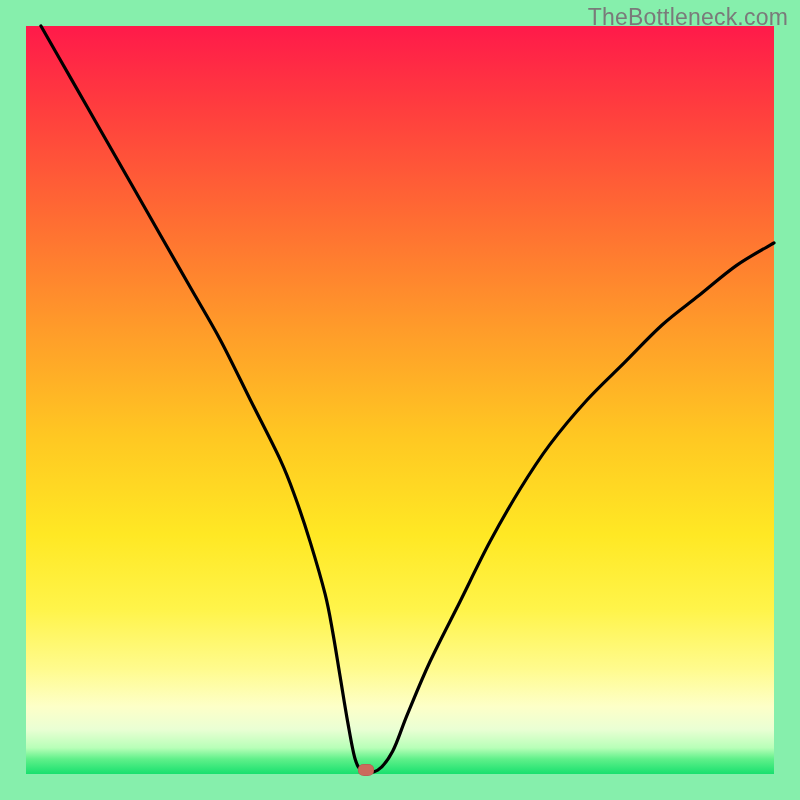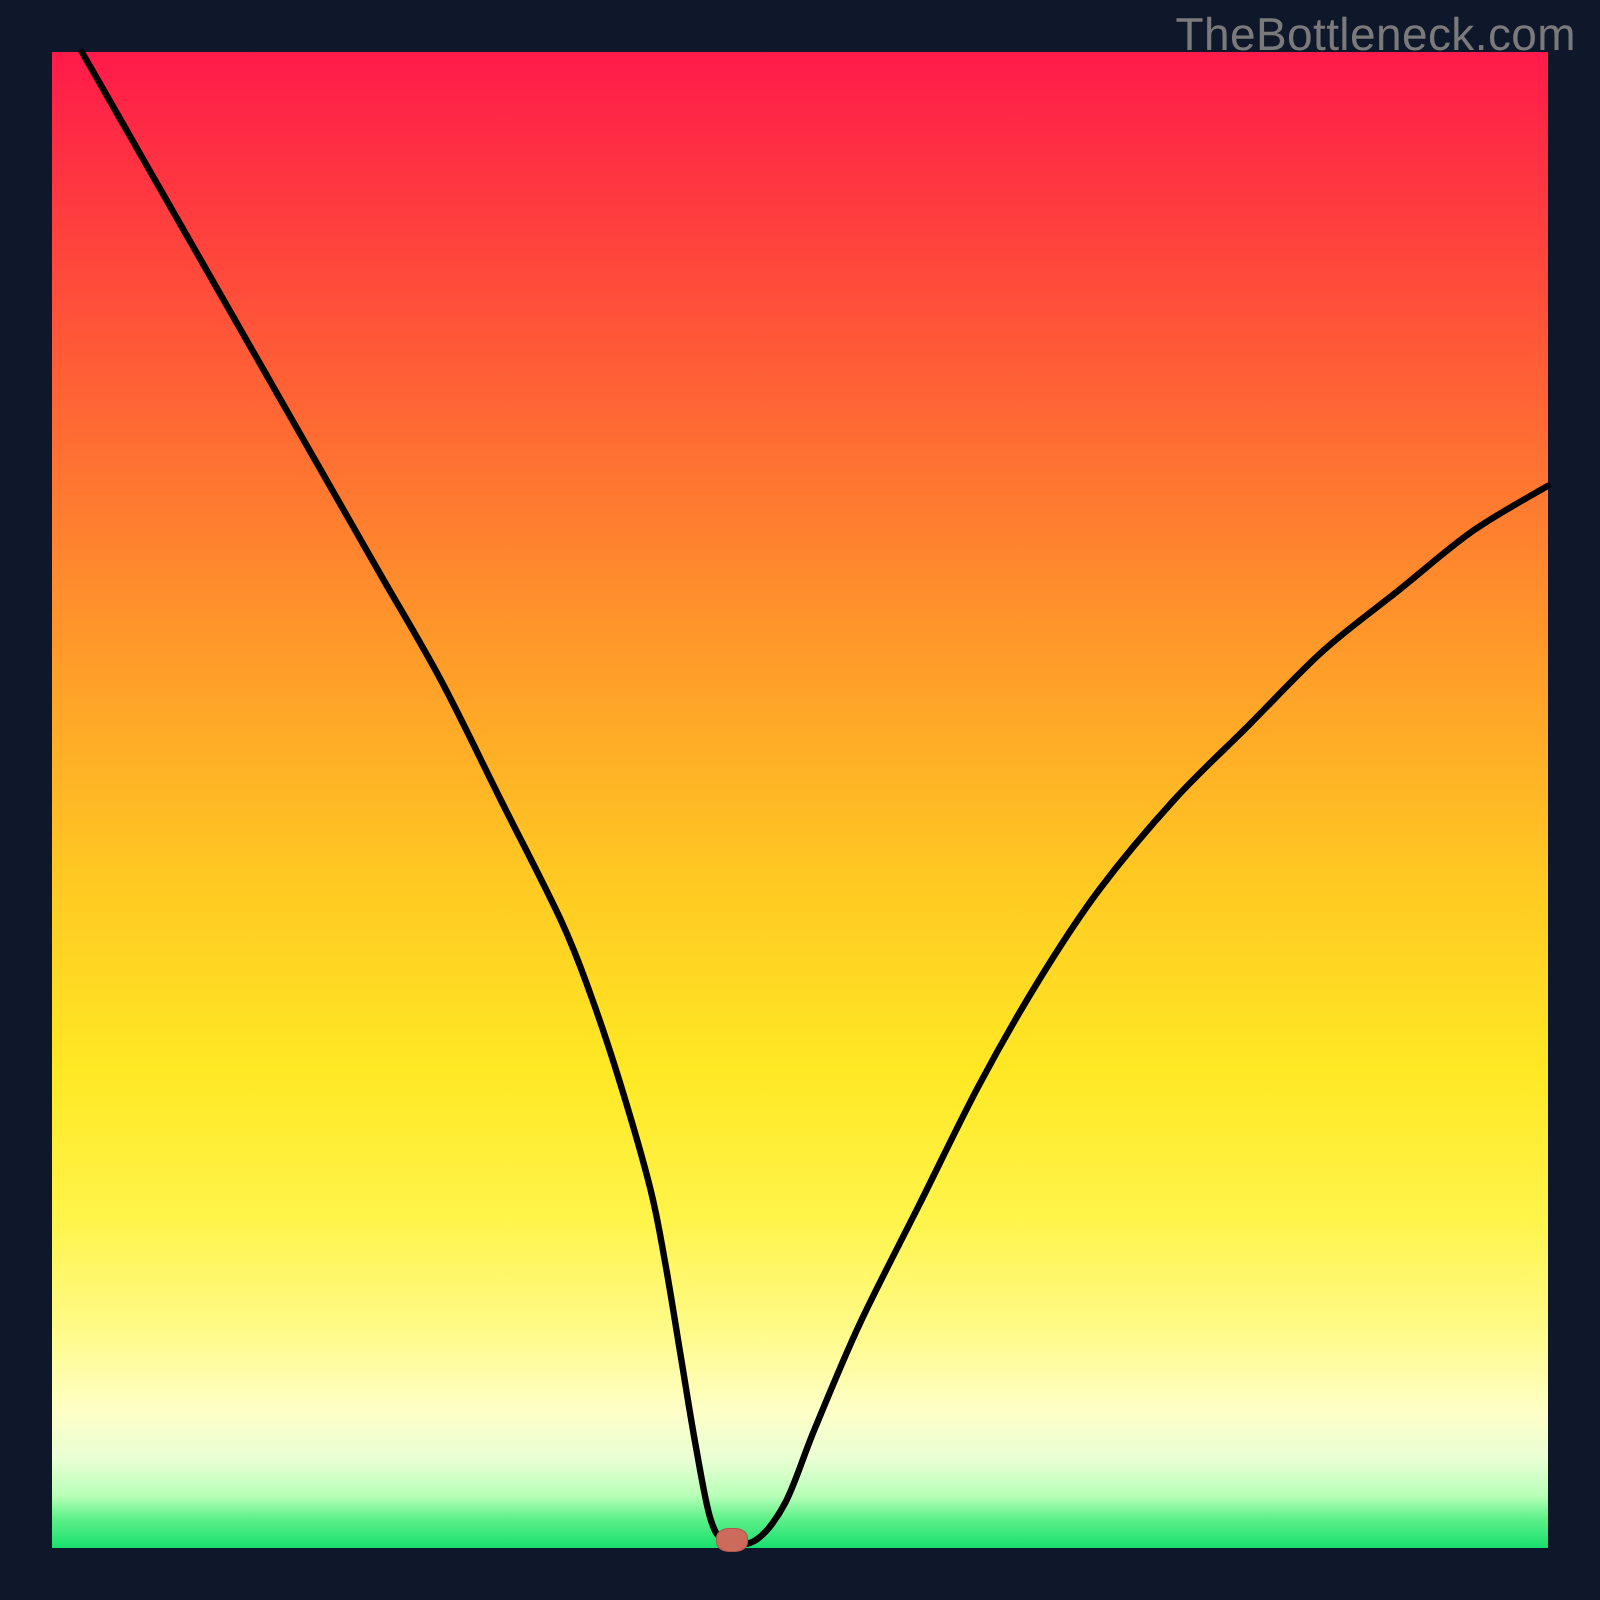--- a/index.html
+++ b/index.html
@@ -8,21 +8,21 @@
     width: 800px;
     height: 800px;
     background: #000;
     font-family: Arial, Helvetica, sans-serif;
     overflow: hidden;
   }
   .frame {
     position: absolute;
     left: 0; top: 0;
     width: 800px; height: 800px;
-    background: #0f172a;
+    background: #86efac;
   }
   .plot {
     position: absolute;
     left: 26px;
     top: 26px;
     width: 748px;
     height: 748px;
     
     background: linear-gradient(to bottom,
       #ff1a4a 0%,

